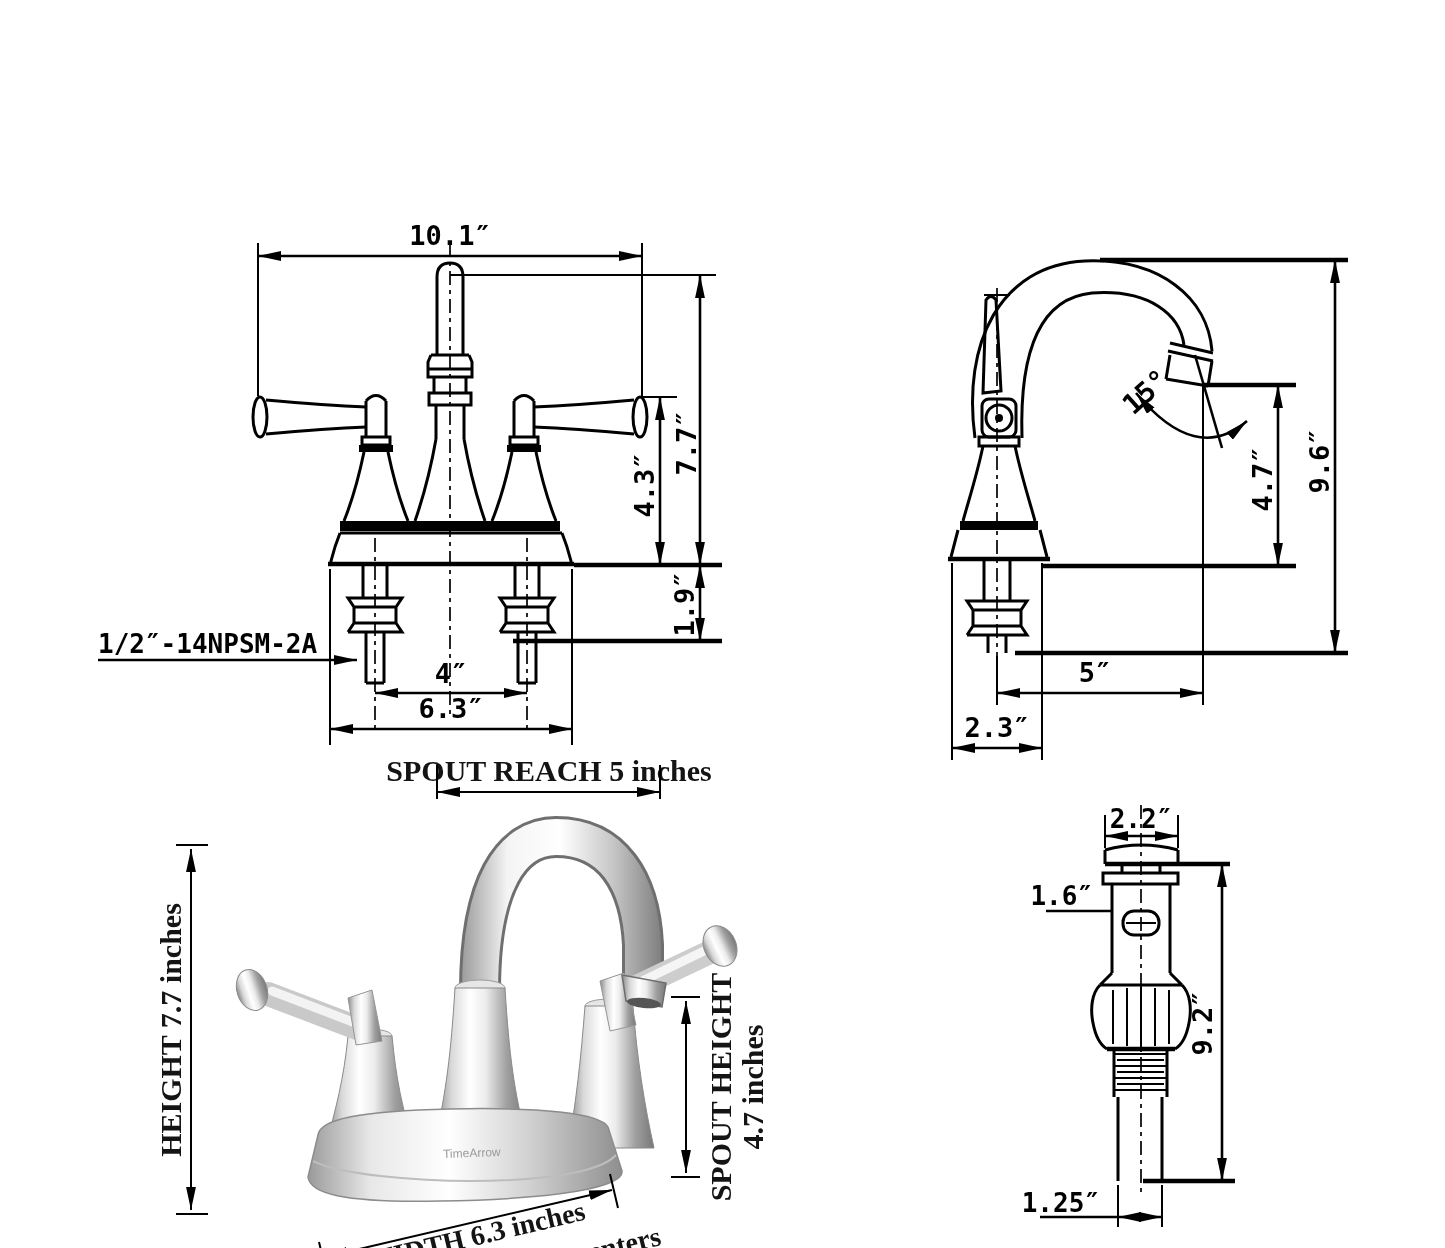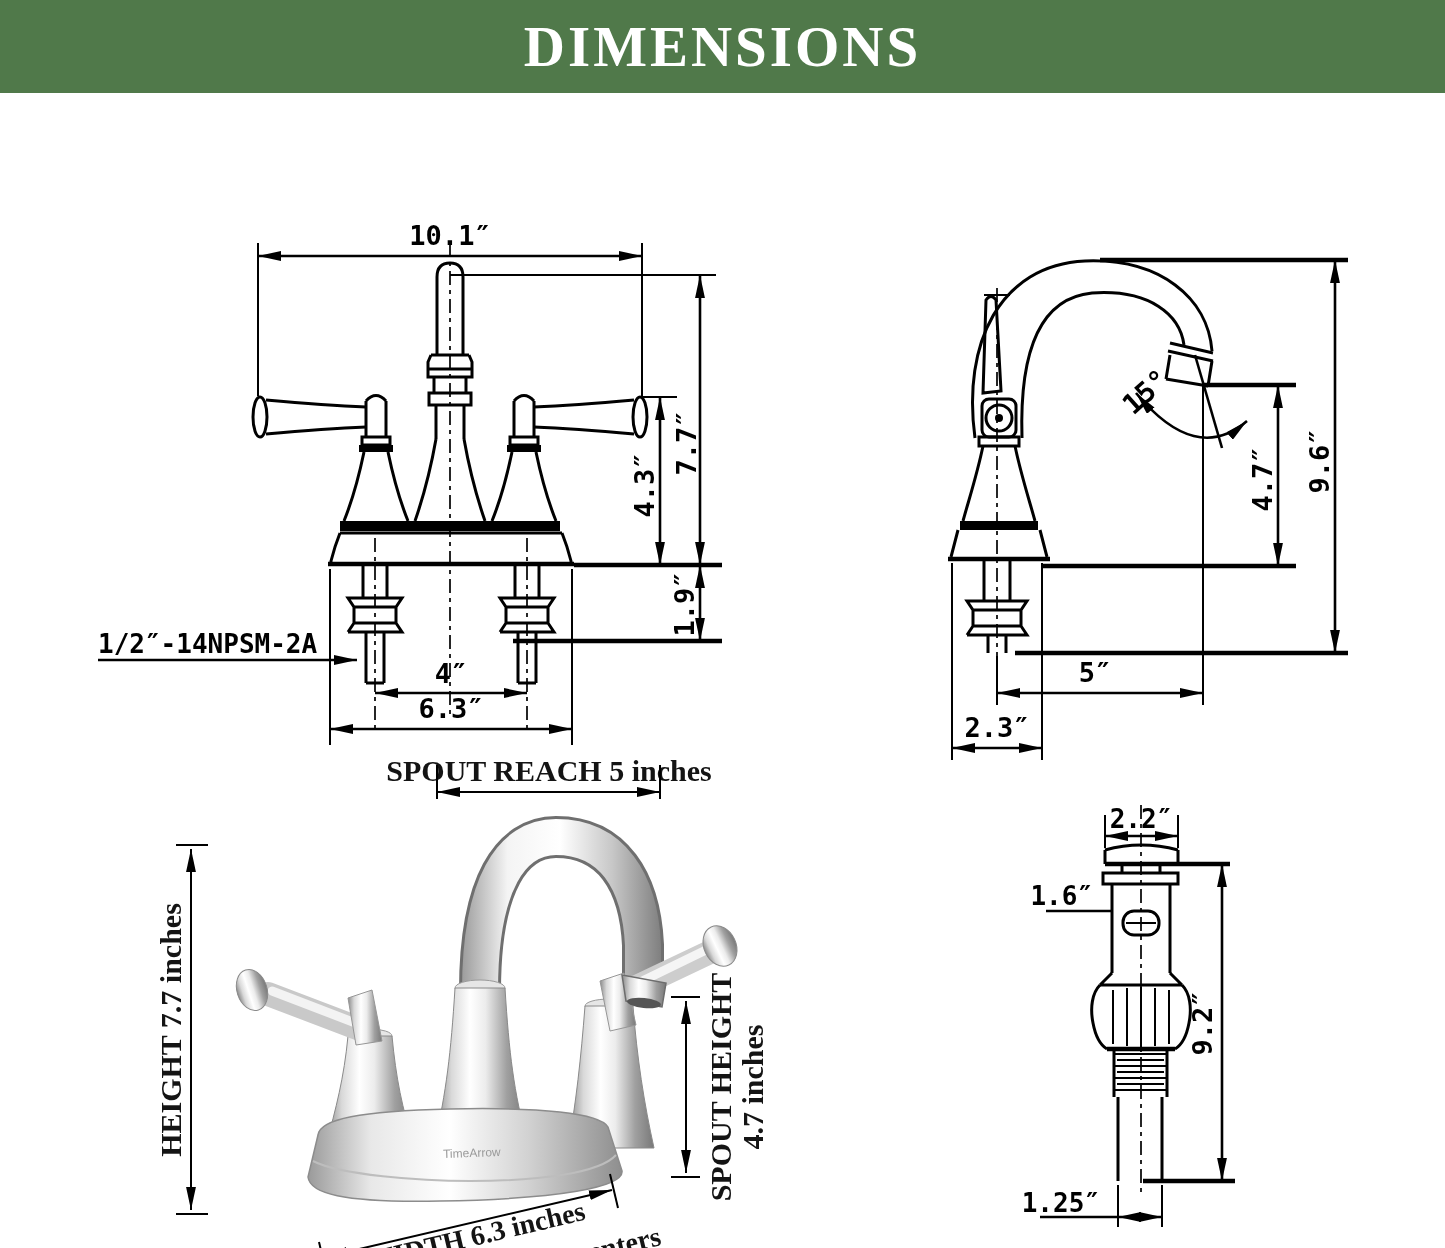--- a/index.html
+++ b/index.html
@@ -16,23 +16,20 @@
   .dim{stroke:#000;fill:none;stroke-width:2.6;}
   .ref{stroke:#000;fill:none;stroke-width:4.5;}
   .cl{stroke:#000;fill:none;stroke-width:1.7;stroke-dasharray:14 5 4 5;}
   .blk{fill:#000;stroke:none;}
 </style>
 </head>
 <body>
 
 <div class="page">
 
-  <div class="hdr">
-    <div class="t">DIMENSIONS</div>
-  </div>
 
   <svg width="1445" height="1155" viewBox="0 0 1445 1155">
     <defs>
       <marker id="ar" viewBox="0 0 14 6" markerWidth="23" markerHeight="10" refX="14" refY="3" orient="auto-start-reverse" markerUnits="userSpaceOnUse">
         <path d="M0,0 L14,3 L0,6 Z" fill="#000"></path>
       </marker>
       <linearGradient id="gCol" x1="0" y1="0" x2="1" y2="0">
         <stop offset="0" stop-color="#8a8a8a"></stop>
           <stop offset="0.18" stop-color="#d9d9d9"></stop>
         <stop offset="0.38" stop-color="#ffffff"></stop>

